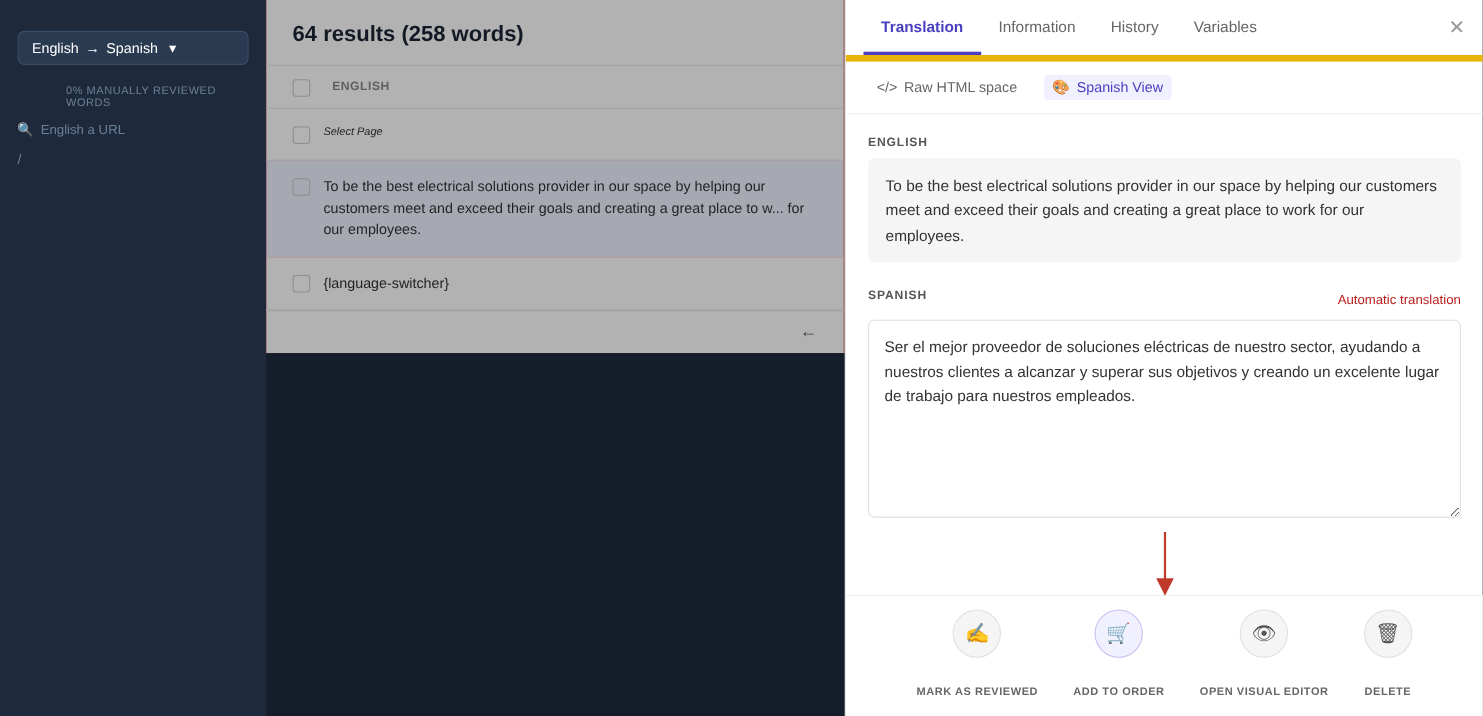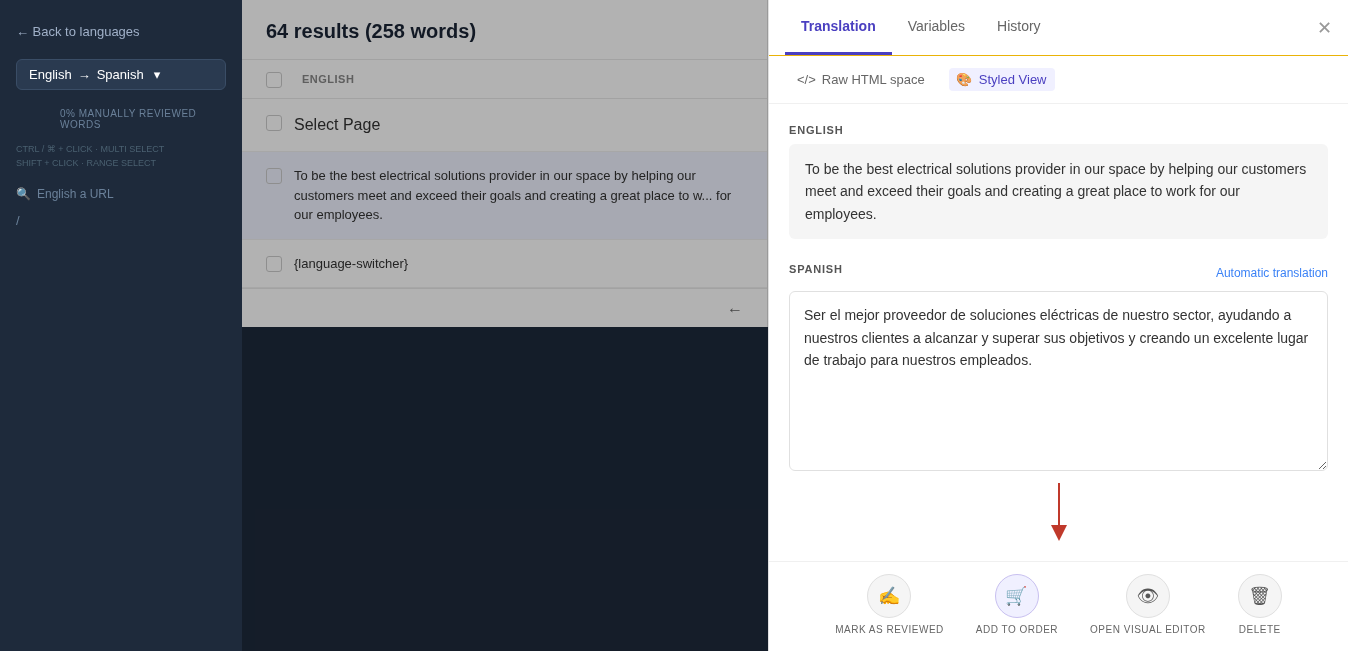--- a/index.html
+++ b/index.html
@@ -119,22 +119,23 @@
       flex-shrink: 0;
       margin-top: 2px;
     }
     .row-text {
       flex: 1;
       font-size: 13px;
       color: #333;
       line-height: 1.5;
     }
     .select-page-row {
-      font-size: 16px;
+      font-size: 10px;
       color: #333;
+      font-style: italic;
     }
     .bottom-bar {
       padding: 10px 24px;
       background: #fff;
       border-top: 1px solid #e8e8e8;
       display: flex;
       justify-content: flex-end;
     }
     .back-arrow-btn {
       background: none;
@@ -149,21 +150,21 @@
       width: 580px;
       background: #fff;
       display: flex;
       flex-direction: column;
       flex-shrink: 0;
       border-left: 1px solid #e0e0e0;
     }
     .panel-tabs {
       display: flex;
       align-items: center;
-      border-bottom: 1px solid #eab308;
+      border-bottom: 6px solid #eab308;
       padding: 0 16px;
       height: 56px;
       gap: 0;
     }
     .panel-tab {
       padding: 0 16px;
       height: 100%;
       display: flex;
       align-items: center;
       font-size: 14px;
@@ -233,21 +234,21 @@
       min-height: 90px;
     }
     .spanish-section {
       display: flex;
       justify-content: space-between;
       align-items: center;
       margin-bottom: 8px;
     }
     .auto-translation-link {
       font-size: 12px;
-      color: #3b82f6;
+      color: #b91c1c;
       cursor: pointer;
     }
     .spanish-textarea {
       width: 100%;
       border: 1px solid #e0e0e0;
       border-radius: 6px;
       padding: 12px 14px;
       font-size: 14px;
       color: #333;
       line-height: 1.6;
@@ -299,54 +300,50 @@
     .action-icon-circle.primary {
       background: #f0f0ff;
       border-color: #c8c0f0;
       color: #4a3fc0;
     }
     .action-label {
       font-size: 10px;
       color: #666;
       text-transform: uppercase;
       letter-spacing: 0.5px;
-      font-weight: 400;
+      font-weight: 700;
+      margin-top: 20px;
     }
 
     
     .dim-overlay {
       position: absolute;
       top: 0; left: 0; right: 0; bottom: 0;
       background: rgba(0,0,0,0.3);
       pointer-events: none;
     }
     .main-wrapper {
       flex: 1;
       position: relative;
       overflow: hidden;
     }
   </style>
 </head>
 <body>
 
 <div class="sidebar">
-  <div class="sidebar-back">← Back to languages</div>
   <div class="lang-selector">
     <span>English</span>
     <span>→</span>
     <span>Spanish</span>
     <span style="margin-left:4px">▾</span>
   </div>
   <div class="progress-bar-area">
     <div class="progress-label">0% MANUALLY REVIEWED WORDS</div>
   </div>
-  <div class="shortcut-hints">
-    <div>CTRL / ⌘ + CLICK · MULTI SELECT</div>
-    <div>SHIFT + CLICK · RANGE SELECT</div>
-  </div>
   <div class="search-url">
     <span>🔍</span>
     <span>English a URL</span>
   </div>
   <div class="sidebar-slash">/</div>
 </div>
 
 <div class="main-wrapper">
 
   <div class="dim-overlay"></div>
@@ -381,33 +378,34 @@
     <div class="bottom-bar">
       <button class="back-arrow-btn">←</button>
     </div>
   </div>
 </div>
 
 <div class="right-panel">
 
   <div class="panel-tabs">
     <div class="panel-tab active">Translation</div>
+    <div class="panel-tab">Information</div>
+    <div class="panel-tab">History</div>
     <div class="panel-tab">Variables</div>
-    <div class="panel-tab">History</div>
     <button class="panel-tab-close">✕</button>
   </div>
 
   <div class="view-toggle">
     <button class="view-btn">
       <span>&lt;/&gt;</span>
       <span>Raw HTML space</span>
     </button>
     <button class="view-btn active">
       <span>🎨</span>
-      <span>Styled View</span>
+      <span>Spanish View</span>
     </button>
   </div>
 
   <div class="panel-body">
     
     <div class="section-label">ENGLISH</div>
     <div class="english-box">To be the best electrical solutions provider in our space by helping our customers meet and exceed their goals and creating a great place to work for our employees.</div>
 
     
     <div class="spanish-section">

